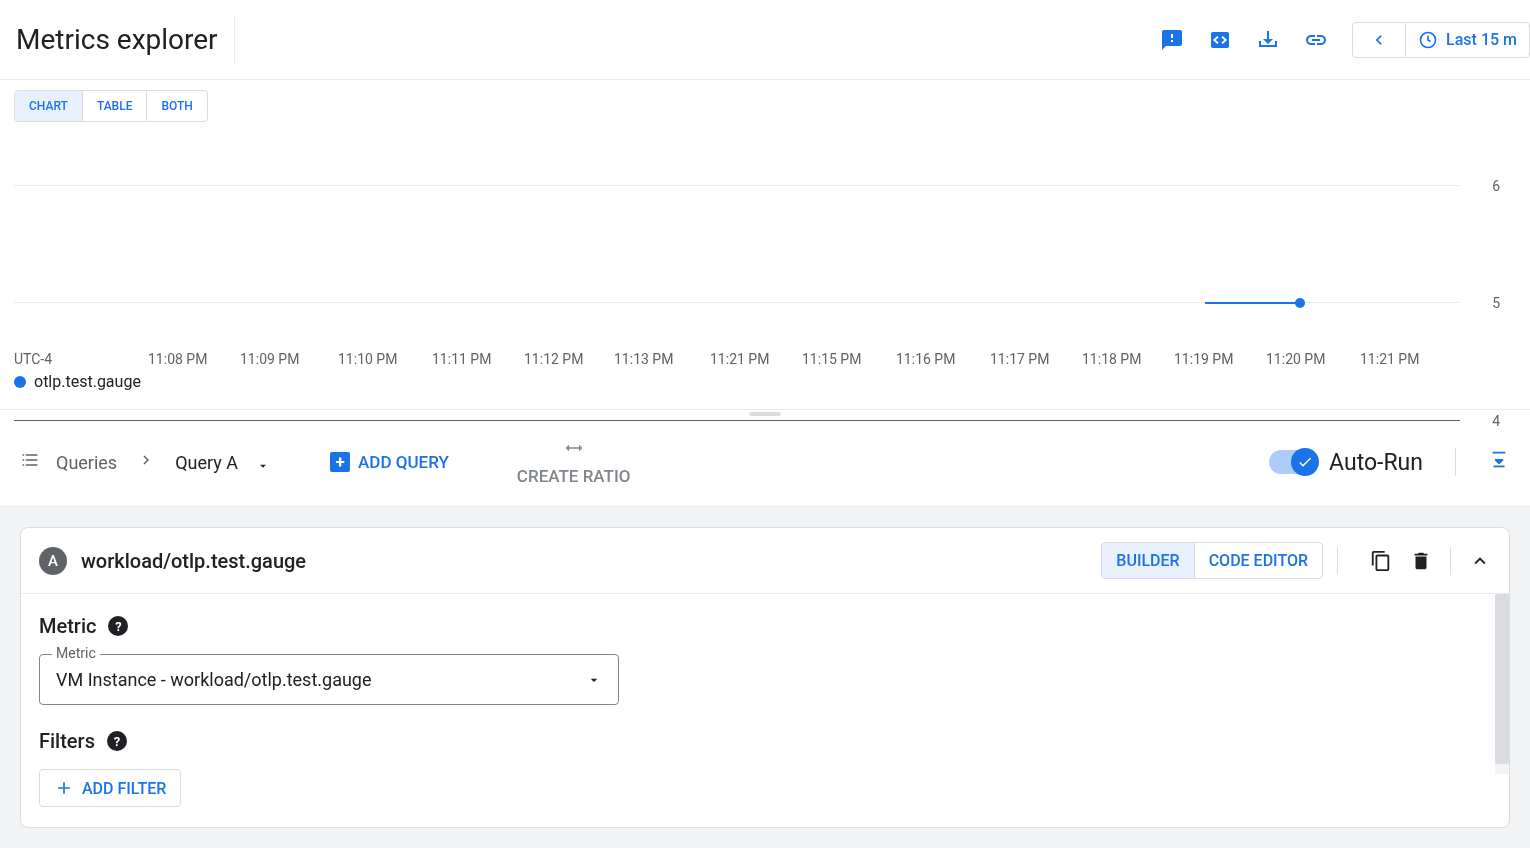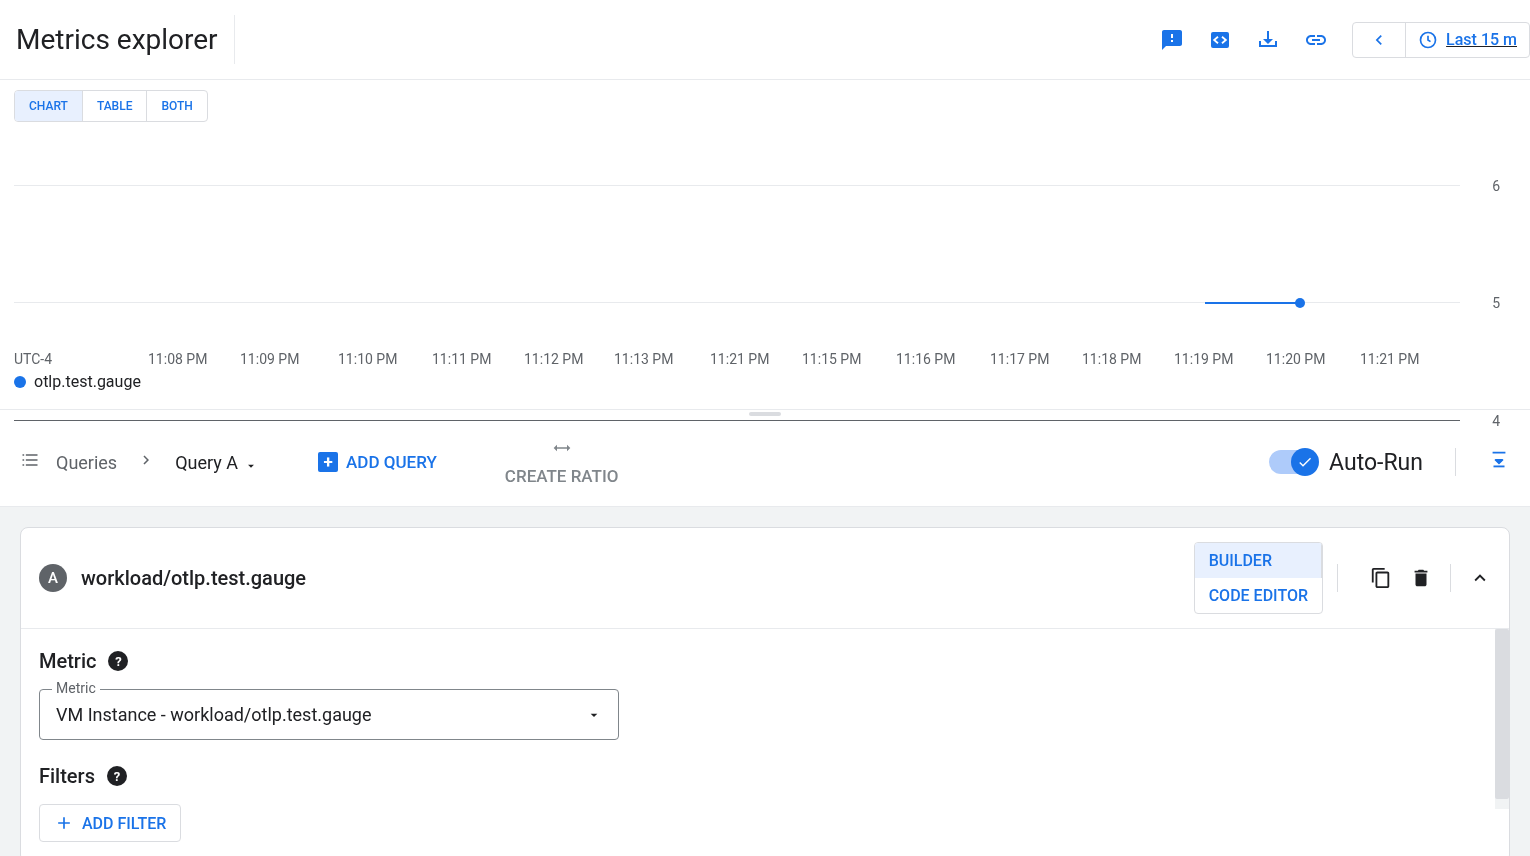--- a/index.html
+++ b/index.html
@@ -3,21 +3,21 @@
 <meta charset="utf-8">
 <style>
 * { box-sizing: border-box; margin: 0; padding: 0; }
 body { font-family: 'Google Sans', Roboto, Arial, sans-serif; background: #fff; color: #202124; width: 1530px; height: 856px; overflow: hidden; }
 
 .header { display: flex; align-items: center; justify-content: space-between; padding: 8px 0; border-bottom: 1px solid #e8eaed; height: 80px; }
 .title { font-size: 28px; font-weight: 400; color: #202124; padding: 8px 16px; border-right: 1px solid #e8eaed; }
 .header-actions { display: flex; align-items: center; gap: 24px; }
 .icon-btn { width: 24px; height: 24px; cursor: pointer; display: flex; align-items: center; justify-content: center; }
 .icon-btn svg { fill: #1a73e8; }
-.time-control { display: flex; align-items: center; border: 1px solid #dadce0; border-radius: 4px; height: 36px; text-decoration: underline; }
+.time-control { display: flex; align-items: center; border: 1px solid #dadce0; border-radius: 4px; height: 36px; }
 .time-back { padding: 0 16px; border-right: 1px solid #dadce0; height: 100%; display: flex; align-items: center; cursor: pointer; }
 .time-label { padding: 0 12px; color: #1a73e8; font-size: 16px; font-weight: 500; display: flex; align-items: center; gap: 8px; cursor: pointer; }
 
 .chart-area { position: relative; height: 330px; border-bottom: 1px solid #e8eaed; }
 .view-tabs { position: absolute; top: 10px; left: 14px; display: flex; border: 1px solid #dadce0; border-radius: 4px; overflow: hidden; z-index: 10; background: #fff; }
 .view-tab { padding: 8px 14px; font-size: 12px; font-weight: 500; color: #1a73e8; cursor: pointer; border-right: 1px solid #dadce0; }
 .view-tab:last-child { border-right: none; }
 .view-tab.active { background: #e8f0fe; }
 .y-tick { position: absolute; right: 30px; font-size: 14px; color: #5f6368; }
 .gridline { position: absolute; left: 14px; right: 70px; height: 1px; background: #e8eaed; }
@@ -28,39 +28,39 @@
 .chart-line { position: absolute; height: 2px; background: #1a73e8; }
 .chart-point { position: absolute; width: 10px; height: 10px; border-radius: 50%; background: #1a73e8; transform: translate(-50%, -50%); }
 
 .drag-handle { display: flex; justify-content: center; padding: 2px 0; }
 .drag-handle-bar { width: 32px; height: 4px; background: #dadce0; border-radius: 2px; }
 
 .queries-bar { display: flex; align-items: center; padding: 16px 20px; gap: 16px; border-bottom: 1px solid #e8eaed; }
 .queries-icon svg { width: 20px; height: 20px; fill: #5f6368; }
 .queries-label { font-size: 18px; color: #5f6368; }
 .chevron { color: #5f6368; padding: 0 4px; }
-.query-name { font-size: 18px; display: flex; align-items: flex-end; gap: 6px; cursor: pointer; }
+.query-name { font-size: 18px; display: flex; align-items: flex-end; gap: 18px; cursor: pointer; }
 .action-btn { display: flex; align-items: center; gap: 8px; font-size: 17px; font-weight: 500; cursor: pointer; padding: 4px 8px; }
 .action-btn.primary { color: #1a73e8; }
 .action-btn.secondary { color: #80868b; flex-direction: column; }
 .plus-box { width: 20px; height: 20px; background: #1a73e8; border-radius: 2px; display: flex; align-items: center; justify-content: center; color: #fff; font-weight: bold; }
 .spacer { flex: 1; }
 .toggle-wrap { display: flex; align-items: center; gap: 12px; }
 .toggle { width: 48px; height: 24px; background: #aecbfa; border-radius: 12px; position: relative; cursor: pointer; }
 .toggle-thumb { position: absolute; right: -2px; top: -2px; width: 28px; height: 28px; background: #1a73e8; border-radius: 50%; display: flex; align-items: center; justify-content: center; }
 .toggle-thumb svg { fill: #fff; width: 16px; height: 16px; }
 .autorun-label { font-size: 23px; }
 .collapse-icon { color: #1a73e8; margin-left: 16px; cursor: pointer; }
 
 .query-panel { background: #f1f3f4; padding: 20px; }
 .query-card { background: #fff; border: 1px solid #dadce0; border-radius: 8px; }
 .card-header { display: flex; align-items: center; padding: 14px 18px; border-bottom: 1px solid #e8eaed; gap: 14px; }
 .query-badge { width: 28px; height: 28px; border-radius: 50%; background: #5f6368; color: #fff; display: flex; align-items: center; justify-content: center; font-weight: 500; font-size: 15px; }
 .query-title { font-size: 20px; font-weight: 500; flex: 1; }
-.mode-tabs { display: flex; border: 1px solid #dadce0; border-radius: 4px; overflow: hidden; flex-direction: column; }
+.mode-tabs { display: flex; border: 1px solid #dadce0; border-radius: 4px; overflow: hidden; }
 .mode-tab { padding: 8px 14px; font-size: 16px; font-weight: 500; color: #1a73e8; cursor: pointer; }
 .mode-tab.active { background: #e8f0fe; }
 .mode-tab:first-child { border-right: 1px solid #dadce0; }
 .card-icons { display: flex; gap: 18px; margin-left: 18px; align-items: center; }
 .card-icons svg { width: 22px; height: 22px; fill: #202124; cursor: pointer; }
 .divider { width: 1px; height: 28px; background: #dadce0; }
 
 .card-body { padding: 20px 18px; position: relative; }
 .section-label { font-size: 20px; font-weight: 500; display: flex; align-items: center; gap: 12px; margin-bottom: 16px; }
 .help-icon { width: 20px; height: 20px; border-radius: 50%; background: #202124; color: #fff; display: flex; align-items: center; justify-content: center; font-size: 13px; font-weight: bold; cursor: pointer; }

